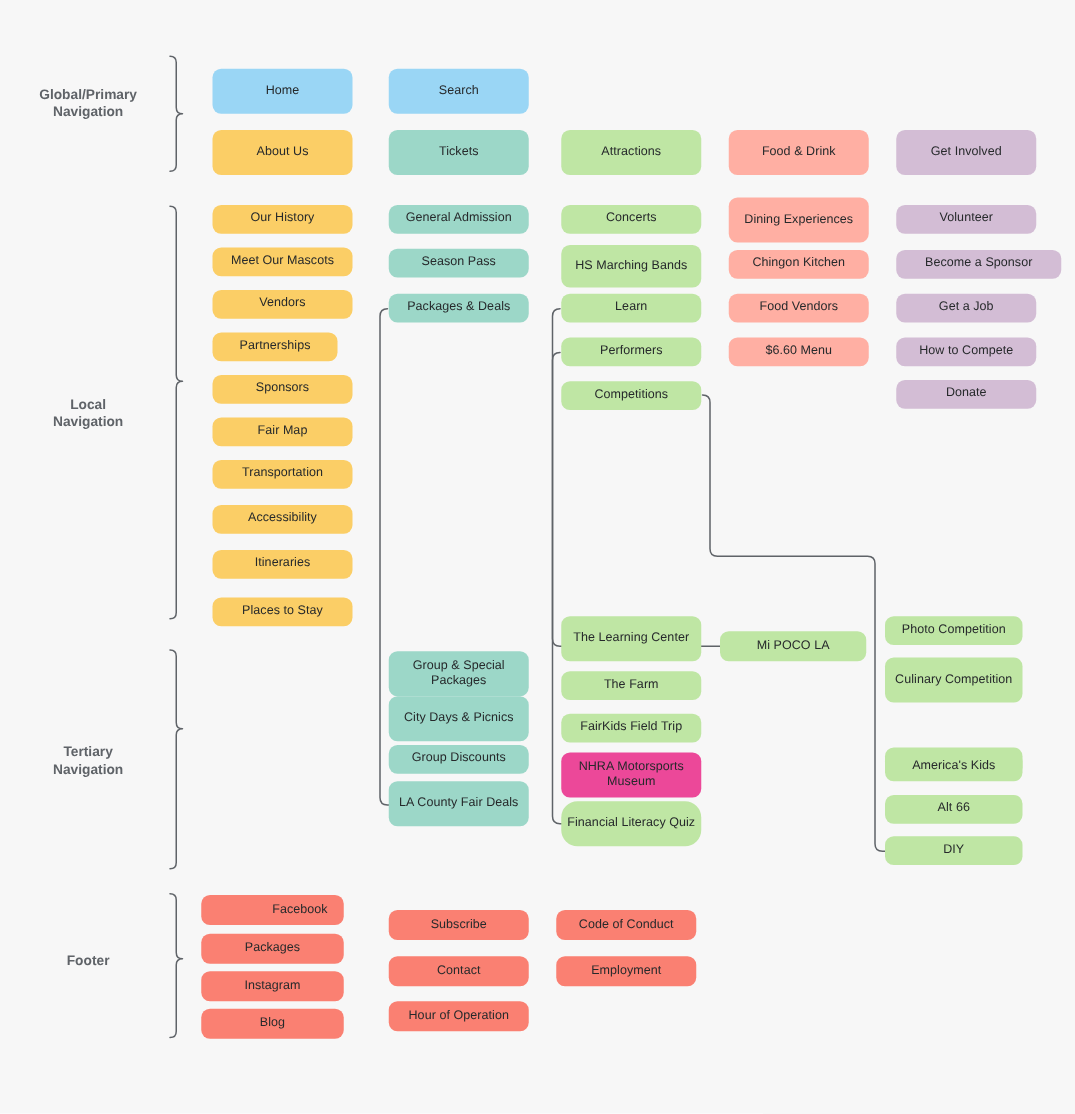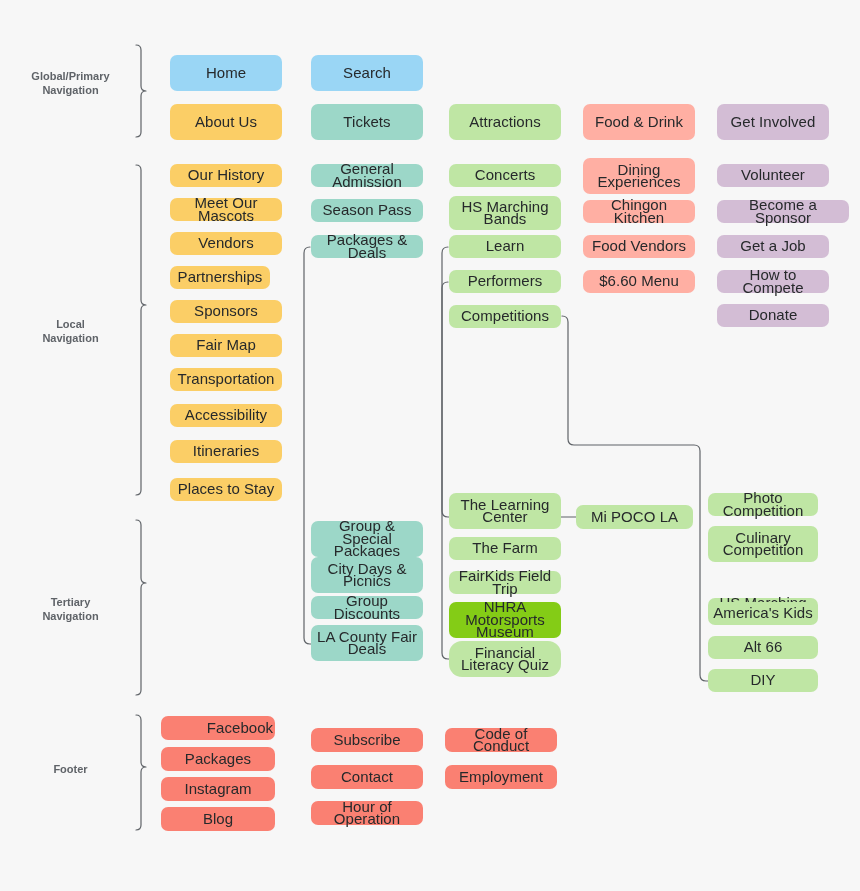--- a/index.html
+++ b/index.html
@@ -22,21 +22,21 @@
     pointer-events: none;
   }
   .node {
     position: absolute;
     box-sizing: border-box;
     border-radius: 7px;
     display: flex;
     align-items: center;
     justify-content: center;
     text-align: center;
-    font-size: 15px;
+    font-size: 10px;
     line-height: 12.5px;
     color: #26292b;
     padding: 2px 4px;
     letter-spacing: 0.05px;
   }
   .section-label {
     position: absolute;
     box-sizing: border-box;
     display: flex;
     align-items: center;
@@ -194,21 +194,21 @@
 
   <div class="node" style="left:449px; top:493px; width:112px; height:36px; background:#BFE6A4;">
     <span>The Learning Center</span>
   </div>
   <div class="node" style="left:449px; top:537px; width:112px; height:23px; background:#BFE6A4;">
     <span>The Farm</span>
   </div>
   <div class="node" style="left:449px; top:571px; width:112px; height:23px; background:#BFE6A4;">
     <span>FairKids Field Trip</span>
   </div>
-  <div class="node" style="left:449px; top:602px; width:112px; height:36px; background:#84cc16;">
+  <div class="node" style="left:449px; top:602px; width:112px; height:36px; background:#ec4899;">
     <span>NHRA Motorsports Museum</span>
   </div>
   <div class="node" style="left:449px; top:641px; width:112px; height:36px; background:#BFE6A4;border-radius:13px;">
     <span>Financial Literacy Quiz</span>
   </div>
 
   <div class="node" style="left:576px; top:505px; width:117px; height:24px; background:#BFE6A4;">
     <span>Mi POCO LA</span>
   </div>
 

